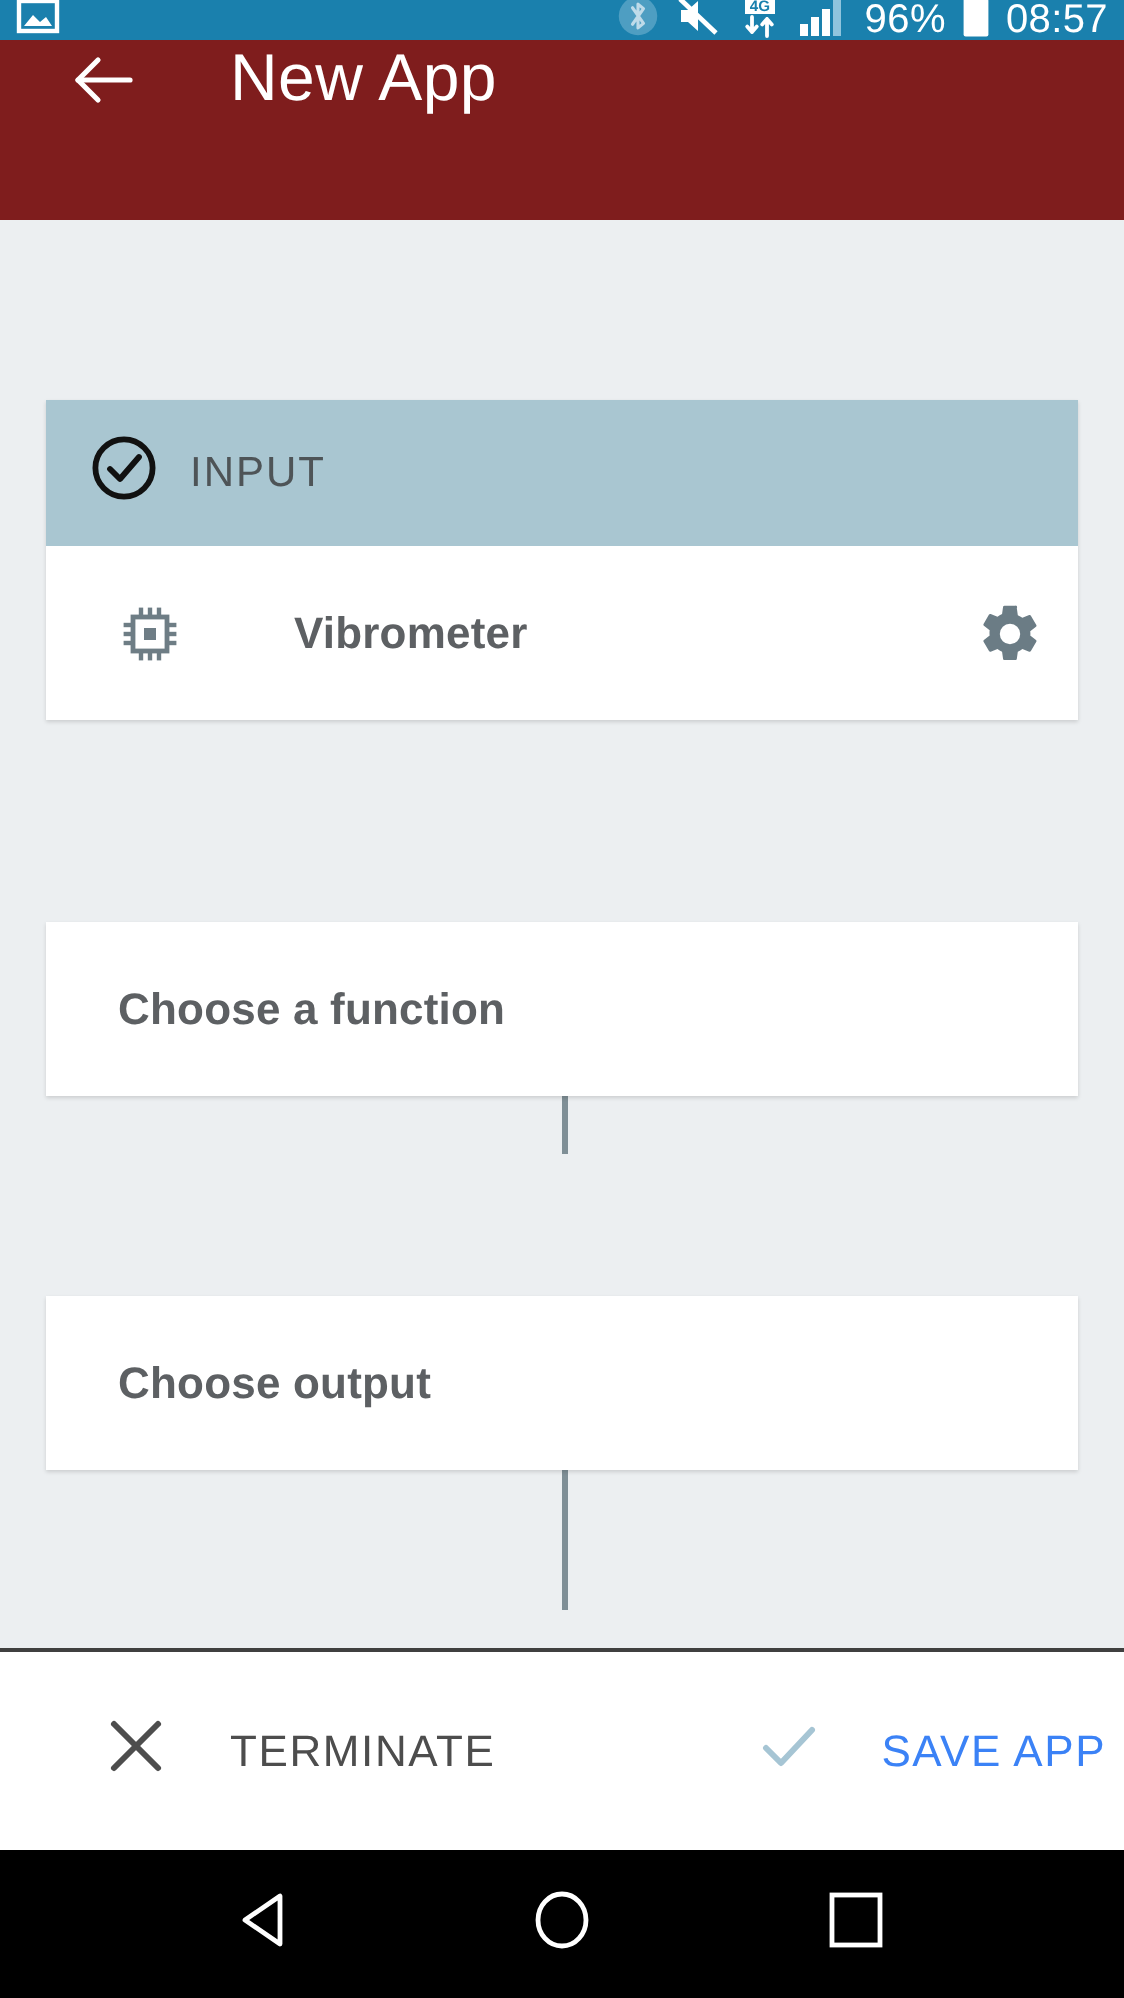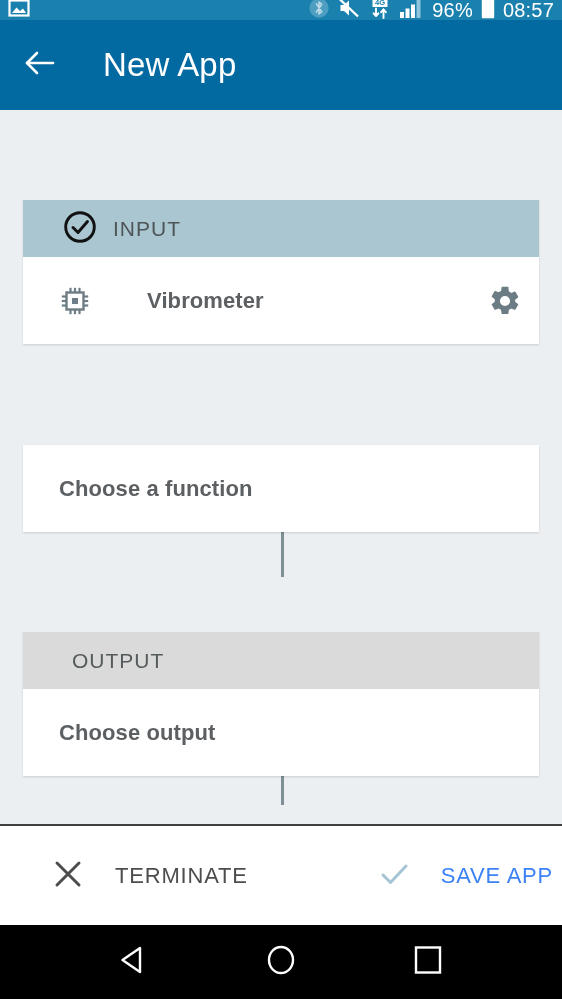--- a/index.html
+++ b/index.html
@@ -30,24 +30,24 @@
   .sb-text {
     font-size:20px;
     letter-spacing:0.2px;
     color:#ffffff;
     line-height:1;
   }
 
   
   #app-bar {
     height:90px;
-    background:#0369a1;
-    display:flex;
-    align-items:center;
-    padding-left:18px;
+    background:#7f1d1d;
+    display:flex;
+    align-items:flex-start;
+    padding-left:30px;
   }
   #back-button {
     width:44px; height:44px;
     display:flex; align-items:center; justify-content:center;
     cursor:pointer;
   }
   #app-title {
     color:#ffffff;
     font-size:33px;
     font-weight:400;
@@ -77,24 +77,24 @@
   #connector-1 { top:348px; height:101px; }
   #connector-2 { top:577px; height:100px; }
 
   .card {
     margin:0 23px;
     background:#ffffff;
     box-shadow:0 1px 2px rgba(0,0,0,0.14);
     position:relative;
   }
   .card-header {
-    height:57px;
-    display:flex;
-    align-items:center;
-    padding-left:40px;
+    height:73px;
+    display:flex;
+    align-items:center;
+    padding-left:22px;
   }
   .card-header.active { background:#a9c6d1; }
   .card-header.inactive { background:#dadada; }
   .card-header-label {
     font-size:21px;
     font-weight:400;
     color:#4e5457;
     letter-spacing:1.0px;
     margin-left:16px;
   }
@@ -284,23 +284,20 @@
       </div>
     </div>
 
     <div class="card" style="margin-top:101px;">
       <div class="card-body placeholder-body">
         <span class="row-label">Choose a function</span>
       </div>
     </div>
 
     <div class="card" style="margin-top:100px;">
-      <div class="card-header inactive">
-        <span class="card-header-label">OUTPUT</span>
-      </div>
       <div class="card-body placeholder-body">
         <span class="row-label">Choose output</span>
       </div>
     </div>
 
   </div>
 </div>
 
 <div id="bottom-bar">
   <div class="bar-button" id="terminate-button">

